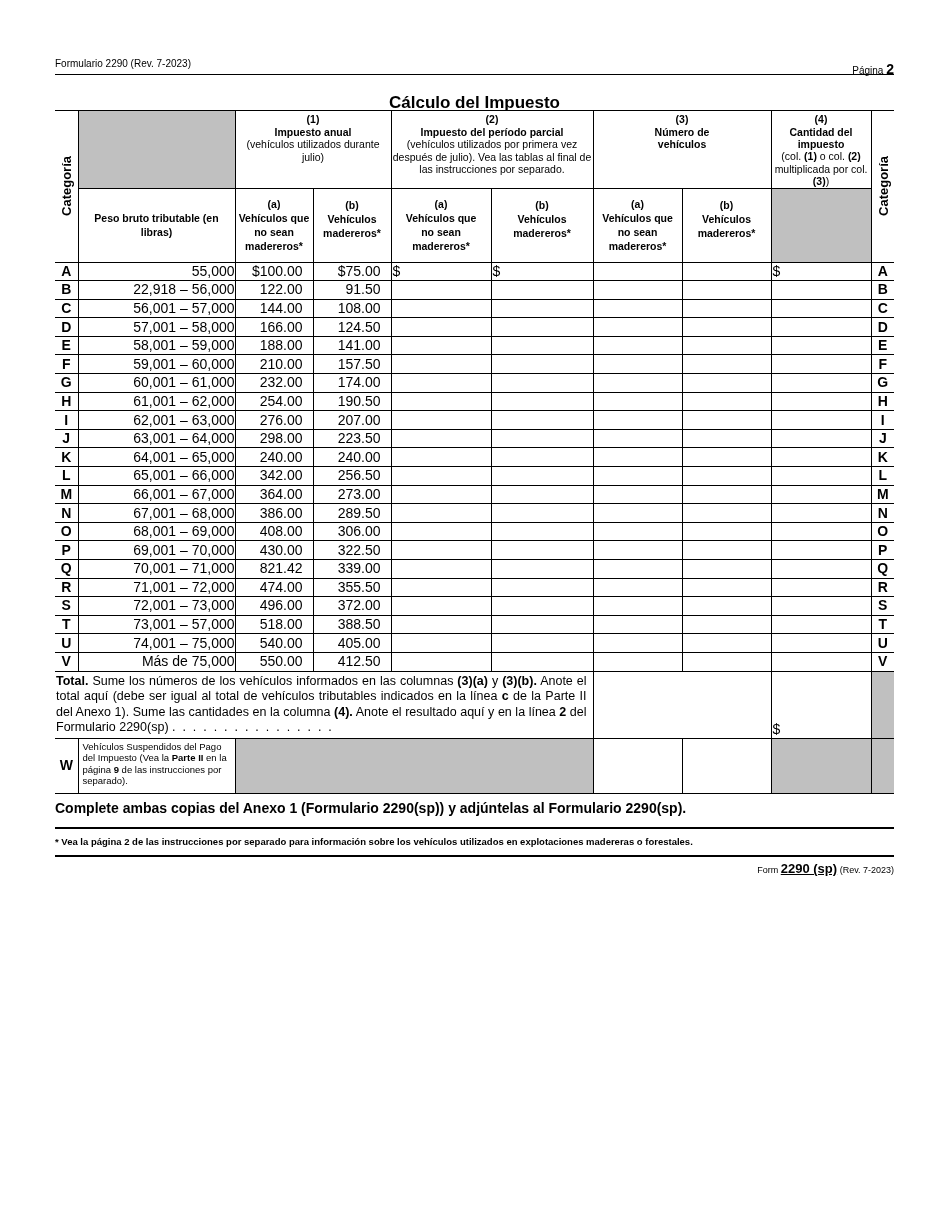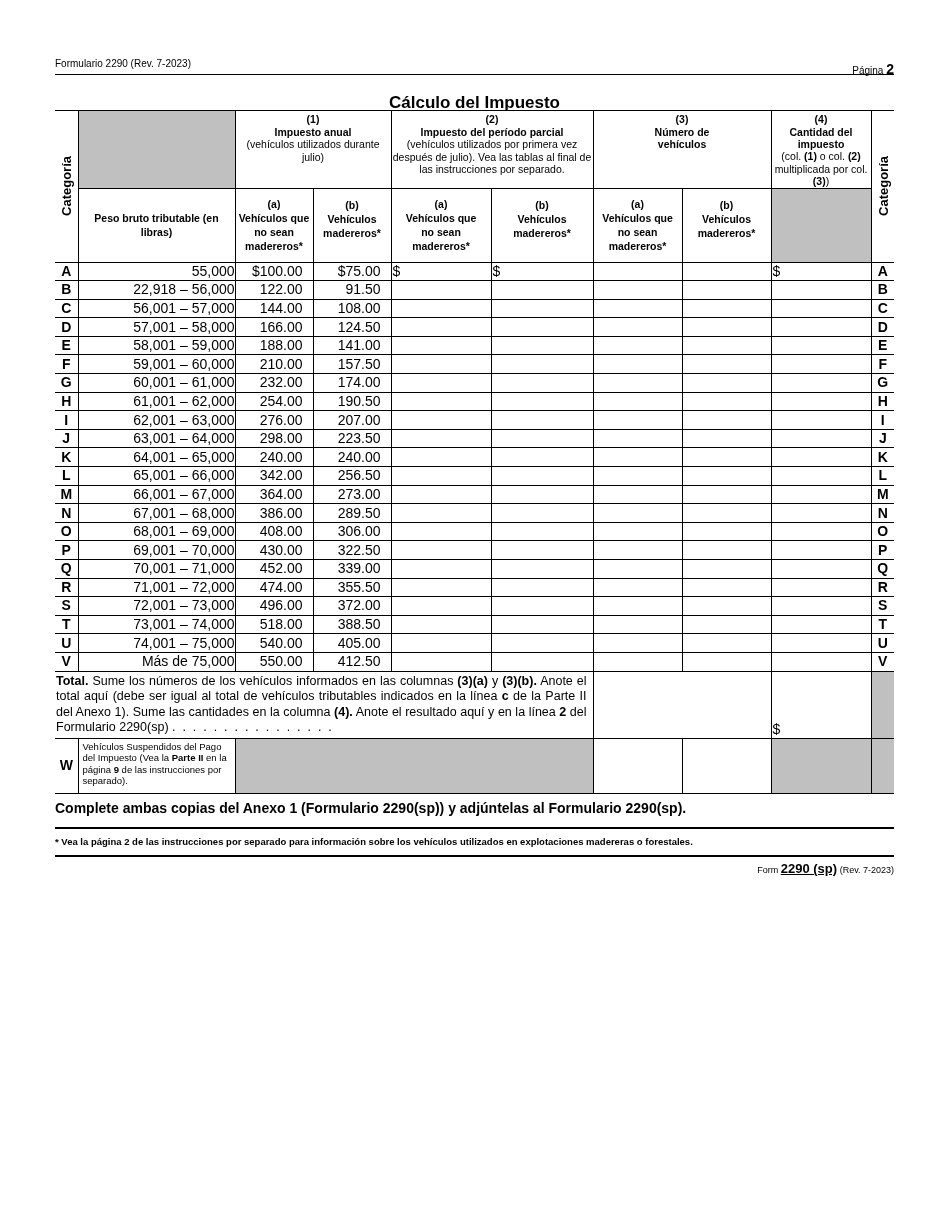--- a/index.html
+++ b/index.html
@@ -287,21 +287,21 @@
           <td class="dollar"></td>
           <td class="dollar"></td>
           <td></td>
           <td></td>
           <td class="dollar"></td>
           <td class="cat lastcol">P</td>
         </tr>
         <tr class="data">
           <td class="cat firstcol">Q</td>
           <td class="w">70,001 – 71,000</td>
-          <td class="r">452.00</td>
+          <td class="r">821.42</td>
           <td class="r">339.00</td>
           <td class="dollar"></td>
           <td class="dollar"></td>
           <td></td>
           <td></td>
           <td class="dollar"></td>
           <td class="cat lastcol">Q</td>
         </tr>
         <tr class="data">
           <td class="cat firstcol">R</td>
@@ -322,21 +322,21 @@
           <td class="r">372.00</td>
           <td class="dollar"></td>
           <td class="dollar"></td>
           <td></td>
           <td></td>
           <td class="dollar"></td>
           <td class="cat lastcol">S</td>
         </tr>
         <tr class="data">
           <td class="cat firstcol">T</td>
-          <td class="w">73,001 – 74,000</td>
+          <td class="w">73,001 – 57,000</td>
           <td class="r">518.00</td>
           <td class="r">388.50</td>
           <td class="dollar"></td>
           <td class="dollar"></td>
           <td></td>
           <td></td>
           <td class="dollar"></td>
           <td class="cat lastcol">T</td>
         </tr>
         <tr class="data">

